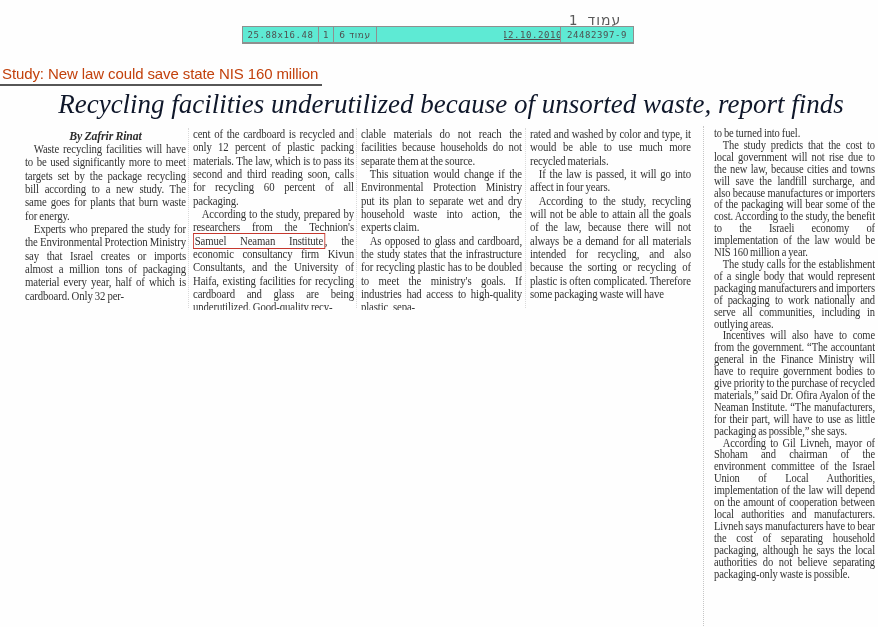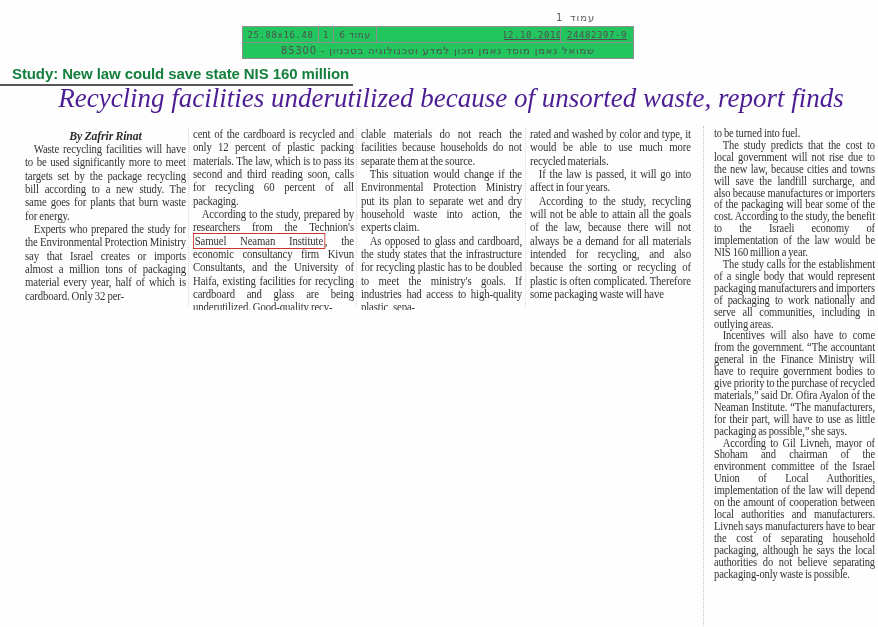--- a/index.html
+++ b/index.html
@@ -3,58 +3,58 @@
 <meta charset="utf-8">
 <style>
   html,body{margin:0;padding:0;}
   body{
     width:878px;height:627px;position:relative;overflow:hidden;
     background:#fefefe;color:#333;
     font-family:"Liberation Serif",serif;
   }
   
   .page-label{
-    position:absolute;left:556px;top:12px;width:78px;text-align:left;
+    position:absolute;left:556px;top:12px;width:78px;text-align:center;
     font-family:"DejaVu Sans Mono","DejaVu Sans",monospace;
-    font-size:10px;color:#5a5a5a;letter-spacing:1px;
+    font-size:14px;color:#5a5a5a;letter-spacing:1px;
   }
   .header-table{
     position:absolute;left:242px;top:26px;width:390px;
-    border:1px solid #8f8f8f;background:#22c55e;
+    border:1px solid #8f8f8f;background:#5eead4;
     font-family:"DejaVu Sans Mono",monospace;color:#4f4f4f;
   }
   .header-row1{display:flex;height:15px;border-bottom:1px solid #8f8f8f;}
   .header-row1 .cell{
     display:flex;align-items:center;justify-content:center;
     border-right:1px solid #8f8f8f;font-size:9px;letter-spacing:0.6px;
     white-space:nowrap;overflow:hidden;
   }
-  .header-row1 .cell:last-child{border-right:none;text-decoration:underline;}
+  .header-row1 .cell:last-child{border-right:none;}
   .c-dims{width:75px;}
   .c-count{width:14px;}
   .c-pageref{width:42px;font-family:"DejaVu Sans",sans-serif;}
   .c-pub{flex:1;font-family:"DejaVu Serif",serif;font-size:12.5px;letter-spacing:2px;color:#555;margin-top:44px;}
   .c-date{width:56px;letter-spacing:0;text-decoration:underline;}
   .c-ref{width:72px;}
   .header-row2{
     height:15px;display:flex;align-items:center;justify-content:center;
     font-family:"DejaVu Sans",sans-serif;font-size:10px;letter-spacing:0.8px;color:#4f4f4f;
   }
   
   .kicker{
     position:absolute;left:0px;top:65px;
-    font-family:"Liberation Sans",sans-serif;font-weight:bold;
-    font-size:15px;color:#15803d;letter-spacing:-0.1px;
-    border-bottom:2px solid #565656;padding:0 4px 2px 12px;
+    font-family:"Liberation Sans",sans-serif;font-weight:normal;
+    font-size:15px;color:#c2410c;letter-spacing:-0.1px;
+    border-bottom:2px solid #565656;padding:0 4px 2px 2px;
     white-space:nowrap;
   }
   .headline{
-    position:absolute;left:24px;top:83px;width:854px;text-align:center;
+    position:absolute;left:24px;top:89px;width:854px;text-align:center;
     font-family:"Liberation Serif",serif;font-style:italic;
-    font-size:27px;color:#4c1d95;letter-spacing:0px;white-space:nowrap;
+    font-size:27px;color:#0f172a;letter-spacing:0px;white-space:nowrap;
   }
   
   .newscol{
     position:absolute;top:128px;width:185px;
     transform:scaleX(0.87);transform-origin:0 0;
     font-size:12.4px;line-height:13.35px;text-align:justify;
     letter-spacing:-0.15px;word-spacing:-0.5px;color:#323232;
     overflow:hidden;
   }
   .col1{left:25px;height:182px;}
@@ -86,21 +86,20 @@
 
 <div class="header-table">
   <div class="header-row1">
     <div class="cell c-dims">25.88x16.48</div>
     <div class="cell c-count">1</div>
     <div class="cell c-pageref" dir="rtl">עמוד 6</div>
     <div class="cell c-pub">HAARETZ - FRONT</div>
     <div class="cell c-date">12.10.2010</div>
     <div class="cell c-ref">24482397-9</div>
   </div>
-  <div class="header-row2" dir="rtl">שמואל נאמן מוסד נאמן מכון למדע וטכנולוגיה בטכניון - 85300</div>
 </div>
 
 <div class="kicker">Study: New law could save state NIS 160 million</div>
 <div class="headline">Recycling facilities underutilized because of unsorted waste, report finds</div>
 
 <div class="colrule r1"></div>
 <div class="colrule r2"></div>
 <div class="colrule r3"></div>
 <div class="colrule r4"></div>
 

